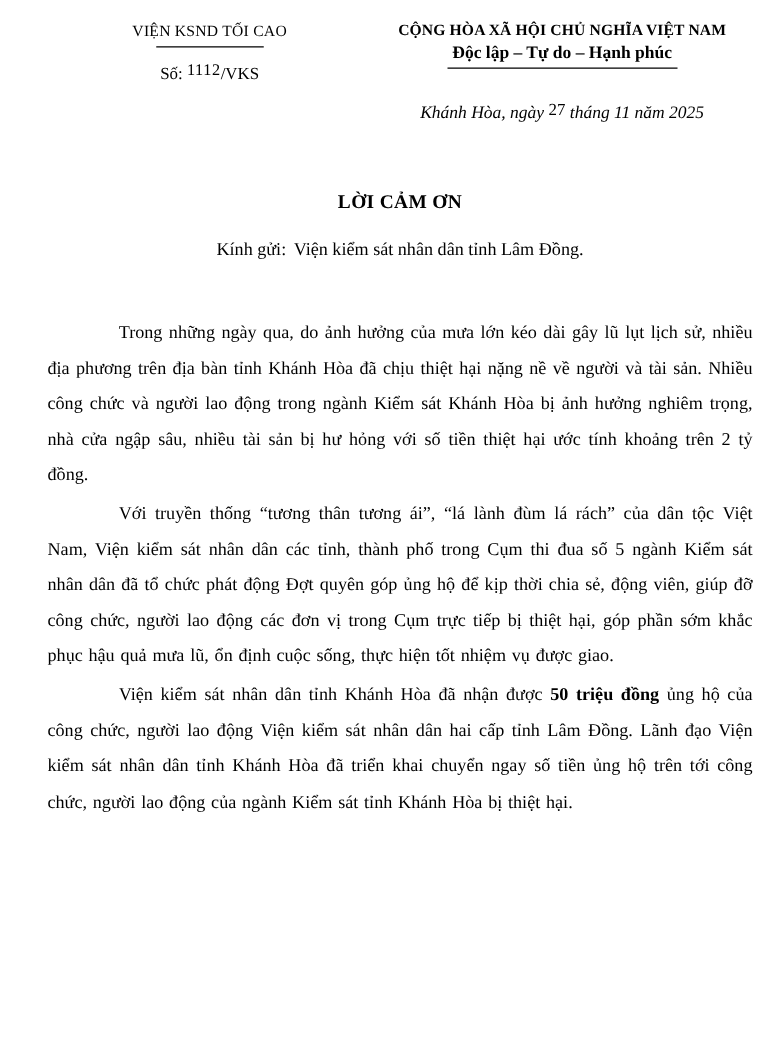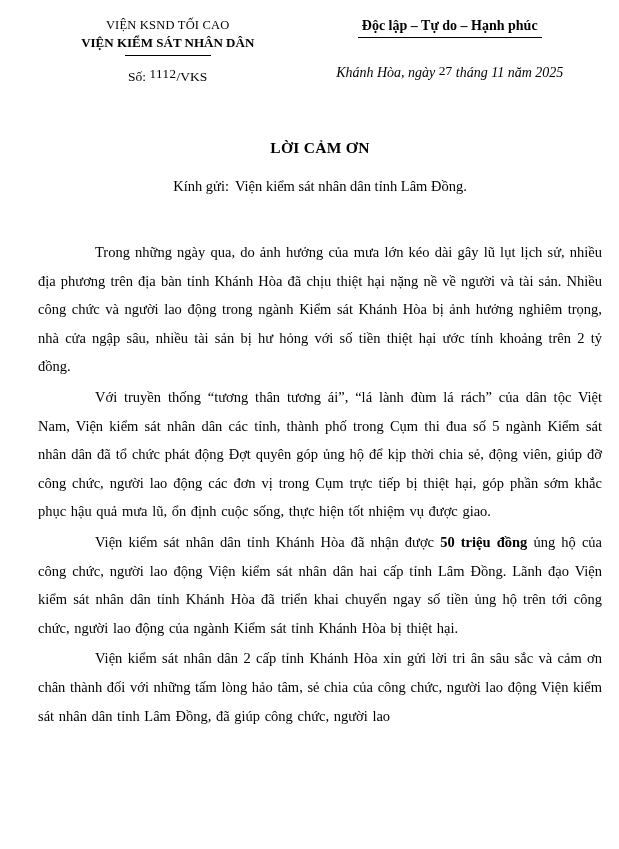--- a/index.html
+++ b/index.html
@@ -127,36 +127,35 @@
 </style>
 </head>
 <body>
 
 <div class="page">
 
   <div class="header">
 
     <div class="header-left">
       <div class="hl-line1">VIỆN KSND TỐI CAO</div>
-      <div class="hl-line2">VIỆN KIỂM SÁT NHÂN DÂN</div>
       <div class="hl-underline"></div>
       <div class="doc-number"><span>Số:</span> <span class="doc-num-value">1112</span><span>/VKS</span></div>
     </div>
 
     <div class="header-right">
+      <div class="hr-line1">CỘNG HÒA XÃ HỘI CHỦ NGHĨA VIỆT NAM</div>
       <div class="hr-line2-wrap"><span class="hr-line2">Độc lập – Tự do – Hạnh phúc</span></div>
       <div class="date-line"><span>Khánh Hòa, ngày</span> <span class="day-number">27</span> <span>tháng 11 năm 2025</span></div>
     </div>
 
   </div>
 
   <div class="doc-title">LỜI CẢM ƠN</div>
 
   <div class="greeting"><span>Kính gửi:</span><span class="greeting-value">Viện kiểm sát nhân dân tỉnh Lâm Đồng.</span></div>
 
   <div class="document-body">
       <p class="para"><span>Trong những ngày qua, do ảnh hưởng của mưa lớn kéo dài gây lũ lụt lịch sử, nhiều địa phương trên địa bàn tỉnh Khánh Hòa đã chịu thiệt hại nặng nề về người và tài sản. Nhiều công chức và người lao động trong ngành Kiểm sát Khánh Hòa bị ảnh hưởng nghiêm trọng, nhà cửa ngập sâu, nhiều tài sản bị hư hỏng với số tiền thiệt hại ước tính khoảng trên 2 tỷ đồng.</span></p>
       <p class="para"><span>Với truyền thống “tương thân tương ái”, “lá lành đùm lá rách” của dân tộc Việt Nam, Viện kiểm sát nhân dân các tỉnh, thành phố trong Cụm thi đua số 5 ngành Kiểm sát nhân dân đã tổ chức phát động Đợt quyên góp ủng hộ để kịp thời chia sẻ, động viên, giúp đỡ công chức, người lao động các đơn vị trong Cụm trực tiếp bị thiệt hại, góp phần sớm khắc phục hậu quả mưa lũ, ổn định cuộc sống, thực hiện tốt nhiệm vụ được giao.</span></p>
       <p class="para"><span>Viện kiểm sát nhân dân tỉnh Khánh Hòa đã nhận được </span><span class="bold">50 triệu đồng</span><span> ủng hộ của công chức, người lao động Viện kiểm sát nhân dân hai cấp tỉnh Lâm Đồng. Lãnh đạo Viện kiểm sát nhân dân tỉnh Khánh Hòa đã triển khai chuyển ngay số tiền ủng hộ trên tới công chức, người lao động của ngành Kiểm sát tỉnh Khánh Hòa bị thiệt hại.</span></p>
-      <p class="para"><span>Viện kiểm sát nhân dân 2 cấp tỉnh Khánh Hòa xin gửi lời tri ân sâu sắc và cảm ơn chân thành đối với những tấm lòng hảo tâm, sẻ chia của công chức, người lao động Viện kiểm sát nhân dân tỉnh Lâm Đồng, đã giúp công chức, người lao</span></p>
     </div>
 
 </div>
 
 </body></html>

